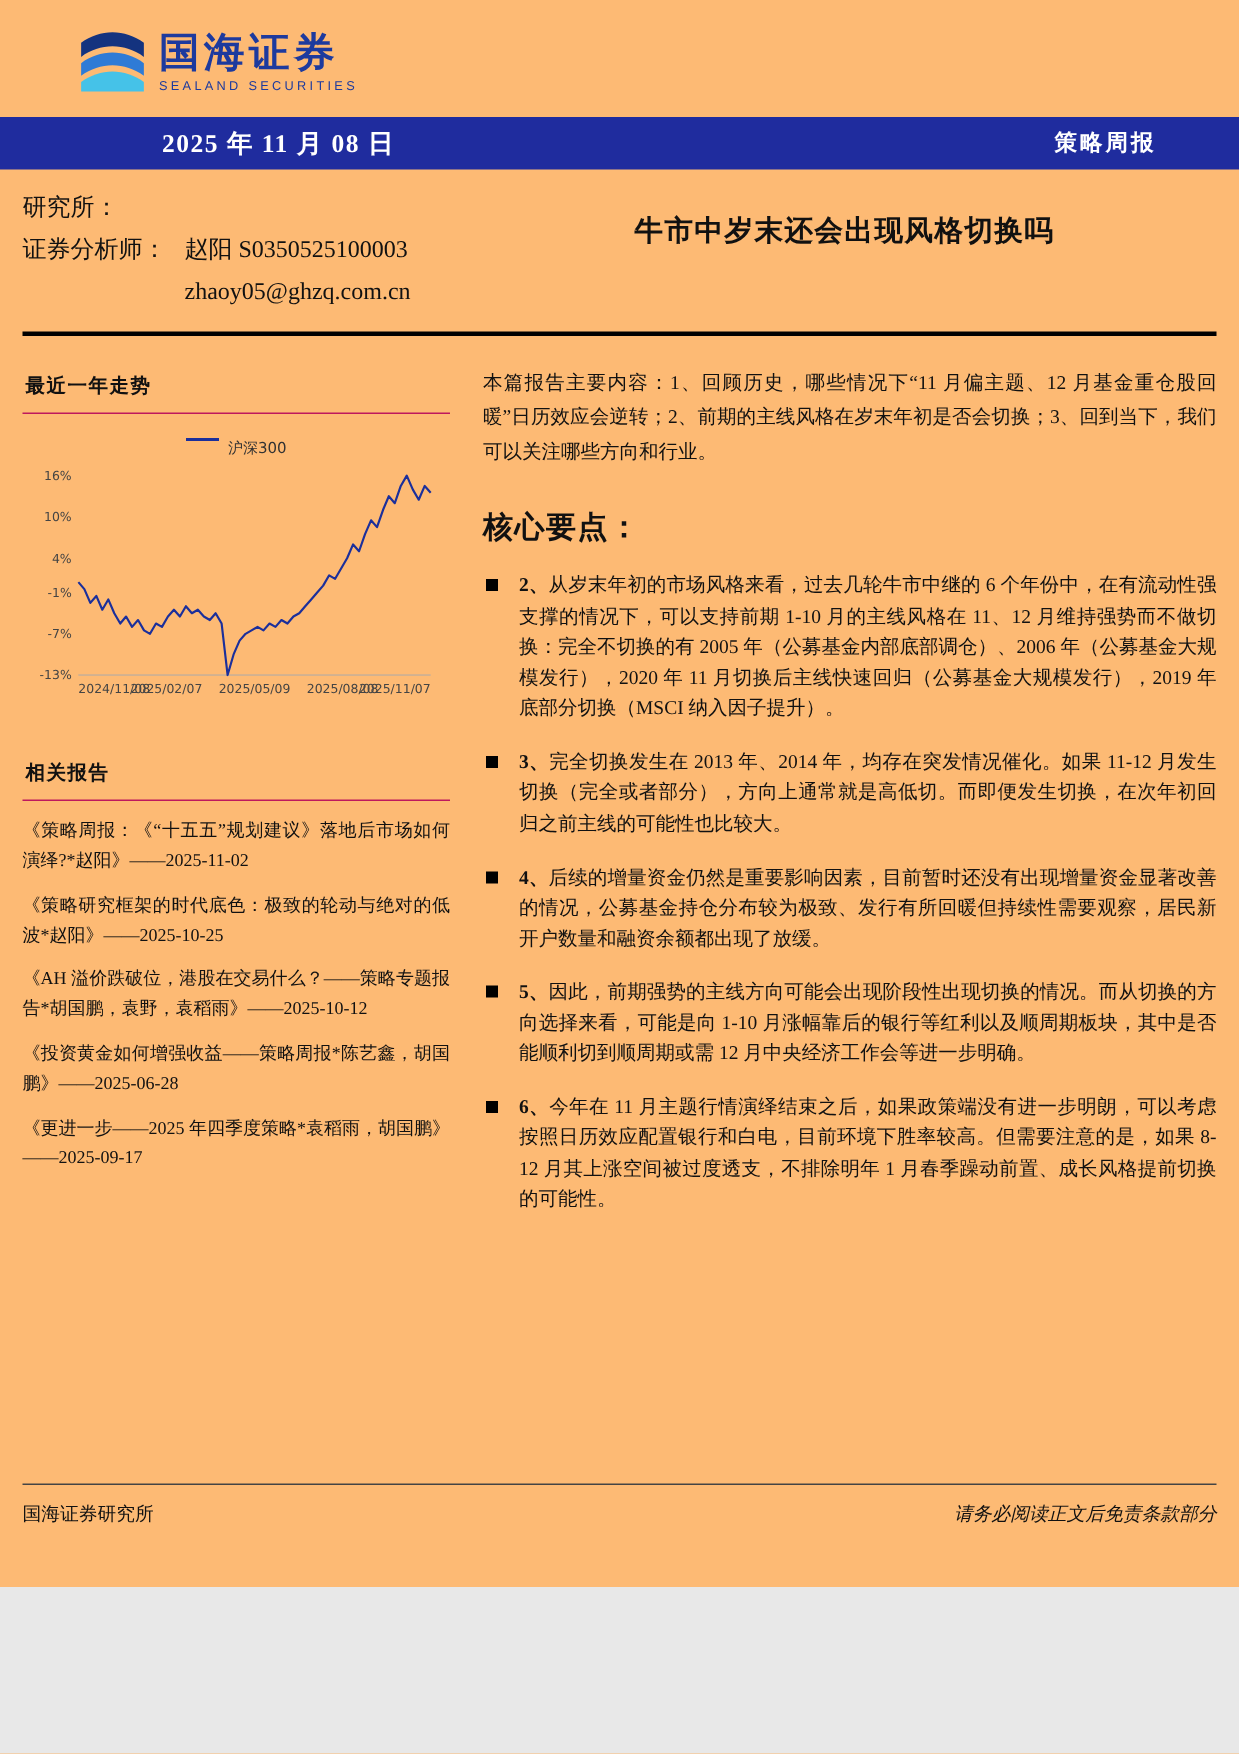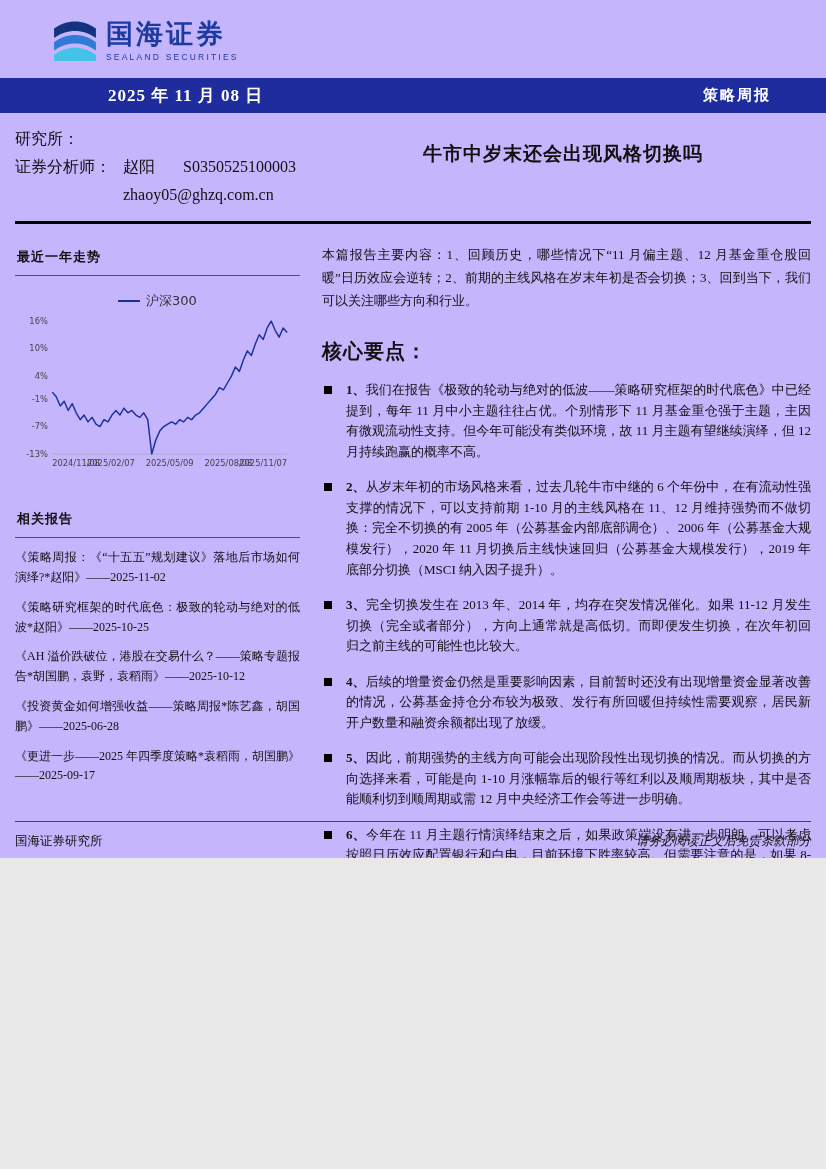--- a/index.html
+++ b/index.html
@@ -1,18 +1,18 @@
 <!DOCTYPE html>
 <html><head>
 <meta charset="utf-8">
 <style>
   * { margin:0; padding:0; box-sizing:border-box; }
   html,body { background:#e8e8e8; }
   .page {
-    width:826px; height:858px; margin:0 auto; background:#c4b5fd;
+    width:826px; height:1058px; margin:0 auto; background:#fdba74;
     position:relative; overflow:hidden;
     font-family:"Liberation Serif","DejaVu Serif",serif; color:#111;
   }
   
   .header { padding:16px 0 0 52px; height:78px; display:flex; align-items:flex-start; }
   .logo { display:flex; align-items:center; gap:8px; }
   .logo svg { width:46px; height:46px; }
   .brand-text { display:flex; flex-direction:column; }
   .brand-cn { color:#1d3a9e; font-size:27px; font-weight:bold; letter-spacing:3px; line-height:1.1; }
   .brand-en { color:#1d3a9e; font-size:8.5px; letter-spacing:2.2px; margin-top:2px; font-family:"Liberation Sans",sans-serif; }
@@ -23,52 +23,52 @@
     padding:0 55px 0 108px;
     text-align:right;
   }
   .banner-date { font-size:17px; letter-spacing:1px; }
   .banner-cat  { font-size:15px; letter-spacing:2px; }
   
   .meta-row { display:flex; padding:12px 15px 0 15px; }
   .meta-left { width:300px; font-size:16px; line-height:1.75; }
   .meta-line { display:flex; }
   .meta-label { width:108px; }
-  .meta-name { margin-right:28px;text-align:right; }
+  .meta-name { margin-right:4px;text-align:right; }
   .meta-email-row { padding-left:108px; }
   .doc-title { flex:1; text-align:center; font-size:19px; font-weight:bold; padding-top:16px; letter-spacing:1px; }
   .rule { margin:12px 15px 0 15px; border-top:3px solid #000; }
   
   .columns { display:flex; padding:20px 15px 0 15px; gap:22px; }
   .sidebar { width:285px; flex:none; }
   .maincol { flex:1; min-width:0; }
   .side-head {
     font-size:13px; font-weight:bold; padding:4px 0 9px 2px;
     border-bottom:1px solid #be185d; letter-spacing:1px;
   }
-  .legend { display:flex; justify-content:center; align-items:center; gap:6px;
-    font-size:13px; color:#333; margin:16px 0 0 0; font-family:"DejaVu Sans",sans-serif; }
+  .legend { display:flex; justify-content:center; gap:6px;
+    font-size:10px; color:#333; margin:16px 0 0 0; font-family:"DejaVu Sans",sans-serif; }
   .legend-swatch { width:22px; height:2px; background:#1b2f9b; display:inline-block; }
   .chart-wrap { padding:0 4px; }
   .chart-wrap svg { width:100%; height:auto; display:block; }
   svg .tick { font-size:7.5px; fill:#444; font-family:"DejaVu Sans",sans-serif; }
   .related-head { margin-top:30px; }
   .rel-list { margin-top:4px; }
   .rel-item { font-size:12px; line-height:1.65; margin-top:10px; text-align:justify; cursor:pointer; }
   
   .intro { font-size:13px; line-height:1.75; text-align:justify; }
   .core-head { font-size:20px; font-weight:bold; margin:26px 0 6px 0; letter-spacing:1px;font-family:Liberation Serif, serif; }
   .bullet { display:flex; margin-top:15px; }
   .sq { width:8px; height:8px; background:#000; margin:6px 14px 0 2px; flex:none; }
   .btext { flex:1; font-size:13px; line-height:1.58; text-align:justify; }
   .btext b { font-weight:bold; }
   .risk .btext { font-weight:bold; }
   
   .footer {
-    position:absolute; left:15px; right:15px; bottom:8px;
+    position:absolute; left:15px; right:15px; bottom:40px;
     border-top:1px solid #444; padding-top:11px;
     display:flex; justify-content:space-between; font-size:12.5px;
   }
   .footer-right { font-style:italic; }
 </style>
 </head>
 <body>
 
 <div class="page">
 
@@ -147,24 +147,20 @@
         <div class="rel-item">《更进一步——2025 年四季度策略*袁稻雨，胡国鹏》——2025-09-17</div>
       </div>
     </div>
 
     <div class="maincol">
       <p class="intro">本篇报告主要内容：1、回顾历史，哪些情况下“11 月偏主题、12 月基金重仓股回暖”日历效应会逆转；2、前期的主线风格在岁末年初是否会切换；3、回到当下，我们可以关注哪些方向和行业。</p>
       <div class="core-head">核心要点：</div>
 
       <div class="bullet">
         <span class="sq"></span>
-        <p class="btext"><b>1、</b><span>我们在报告《极致的轮动与绝对的低波——策略研究框架的时代底色》中已经提到，每年 11 月中小主题往往占优。个别情形下 11 月基金重仓强于主题，主因有微观流动性支持。但今年可能没有类似环境，故 11 月主题有望继续演绎，但 12 月持续跑赢的概率不高。</span></p>
-      </div>
-      <div class="bullet">
-        <span class="sq"></span>
         <p class="btext"><b>2、</b><span>从岁末年初的市场风格来看，过去几轮牛市中继的 6 个年份中，在有流动性强支撑的情况下，可以支持前期 1-10 月的主线风格在 11、12 月维持强势而不做切换：完全不切换的有 2005 年（公募基金内部底部调仓）、2006 年（公募基金大规模发行），2020 年 11 月切换后主线快速回归（公募基金大规模发行），2019 年底部分切换（MSCI 纳入因子提升）。</span></p>
       </div>
       <div class="bullet">
         <span class="sq"></span>
         <p class="btext"><b>3、</b><span>完全切换发生在 2013 年、2014 年，均存在突发情况催化。如果 11-12 月发生切换（完全或者部分），方向上通常就是高低切。而即便发生切换，在次年初回归之前主线的可能性也比较大。</span></p>
       </div>
       <div class="bullet">
         <span class="sq"></span>
         <p class="btext"><b>4、</b><span>后续的增量资金仍然是重要影响因素，目前暂时还没有出现增量资金显著改善的情况，公募基金持仓分布较为极致、发行有所回暖但持续性需要观察，居民新开户数量和融资余额都出现了放缓。</span></p>
       </div>

